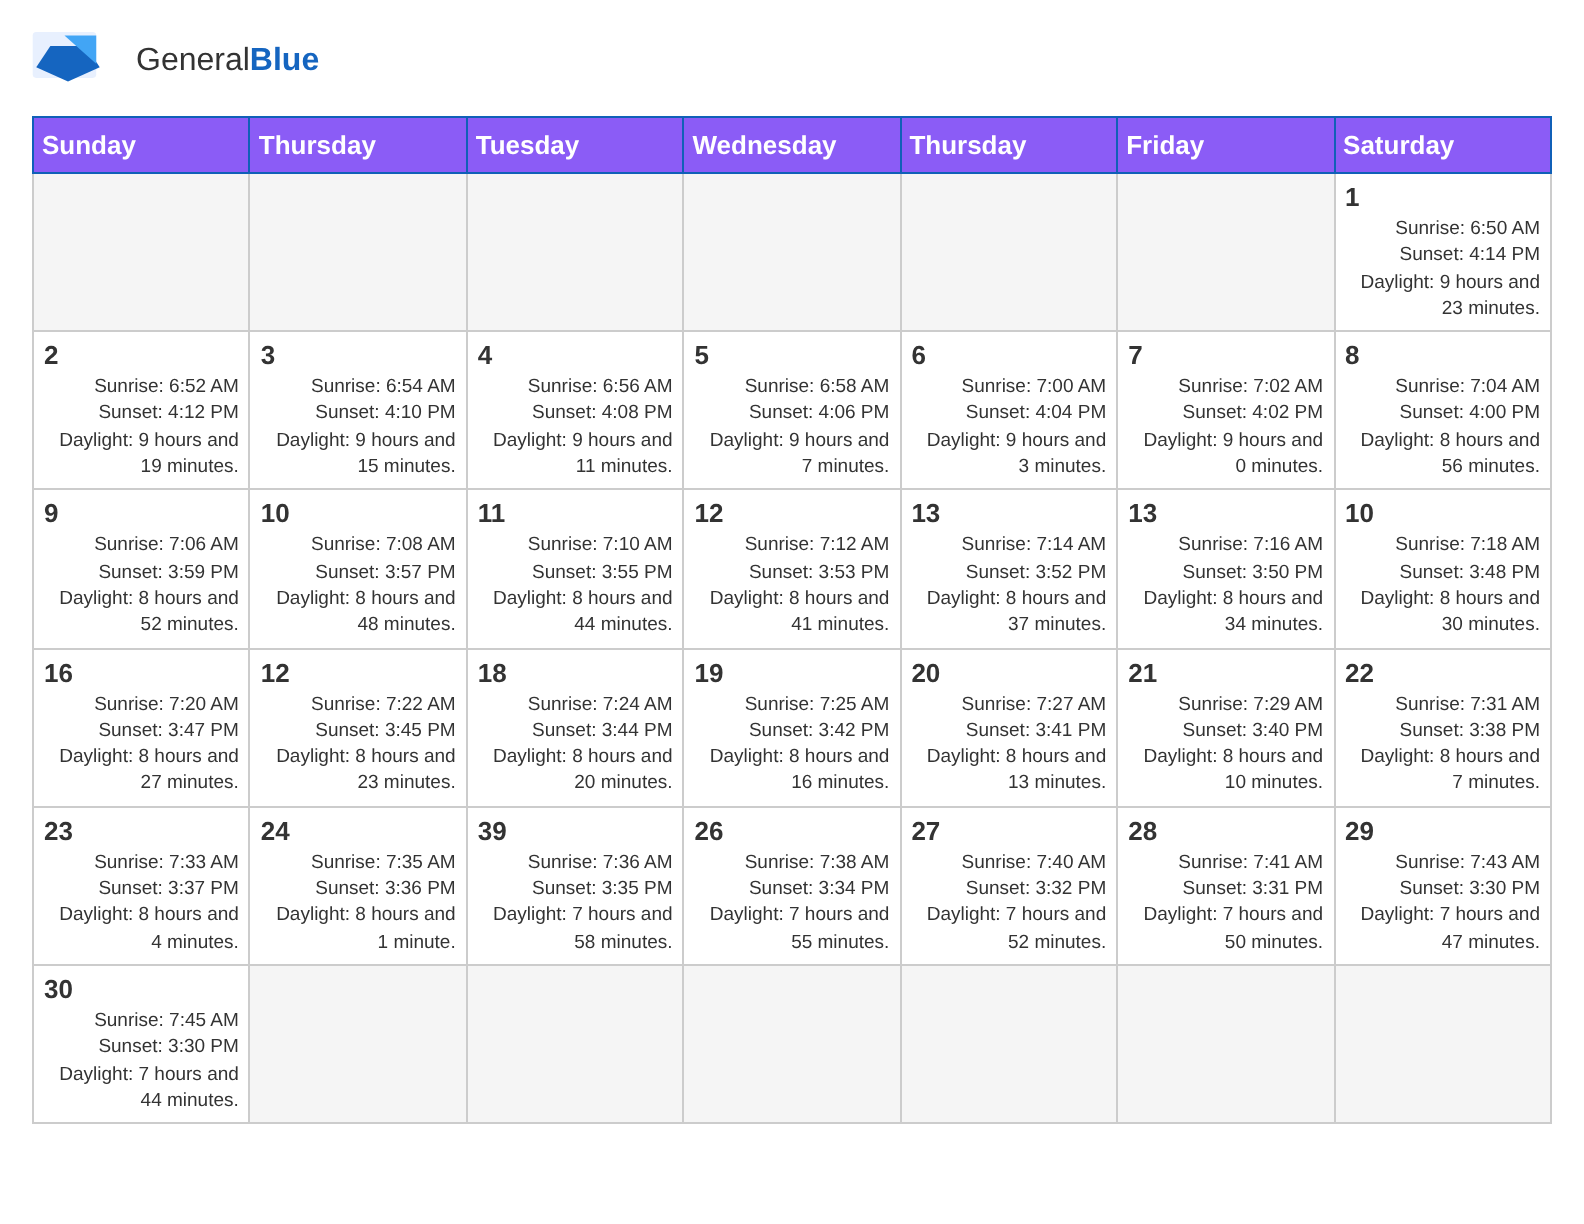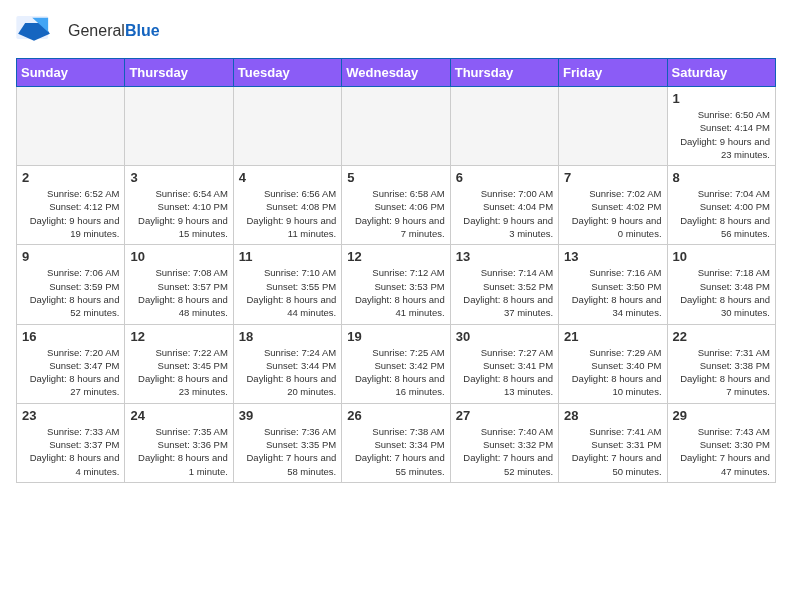--- a/index.html
+++ b/index.html
@@ -235,21 +235,21 @@
 Sunset: 3:44 PM
 Daylight: 8 hours and 20 minutes.</div>
         </td>
         <td>
           <span class="day-number">19</span>
           <div class="day-info">Sunrise: 7:25 AM
 Sunset: 3:42 PM
 Daylight: 8 hours and 16 minutes.</div>
         </td>
         <td>
-          <span class="day-number">30</span>
+          <span class="day-number">20</span>
           <div class="day-info">Sunrise: 7:27 AM
 Sunset: 3:41 PM
 Daylight: 8 hours and 13 minutes.</div>
         </td>
         <td>
           <span class="day-number">21</span>
           <div class="day-info">Sunrise: 7:29 AM
 Sunset: 3:40 PM
 Daylight: 8 hours and 10 minutes.</div>
         </td>
@@ -297,14 +297,28 @@
 Sunset: 3:31 PM
 Daylight: 7 hours and 50 minutes.</div>
         </td>
         <td>
           <span class="day-number">29</span>
           <div class="day-info">Sunrise: 7:43 AM
 Sunset: 3:30 PM
 Daylight: 7 hours and 47 minutes.</div>
         </td>
       </tr>
+      <tr class="last-row">
+        <td>
+          <span class="day-number">30</span>
+          <div class="day-info">Sunrise: 7:45 AM
+Sunset: 3:30 PM
+Daylight: 7 hours and 44 minutes.</div>
+        </td>
+        <td class="empty"></td>
+        <td class="empty"></td>
+        <td class="empty"></td>
+        <td class="empty"></td>
+        <td class="empty"></td>
+        <td class="empty"></td>
+      </tr>
     </tbody>
 </table>
 
 </body></html>

